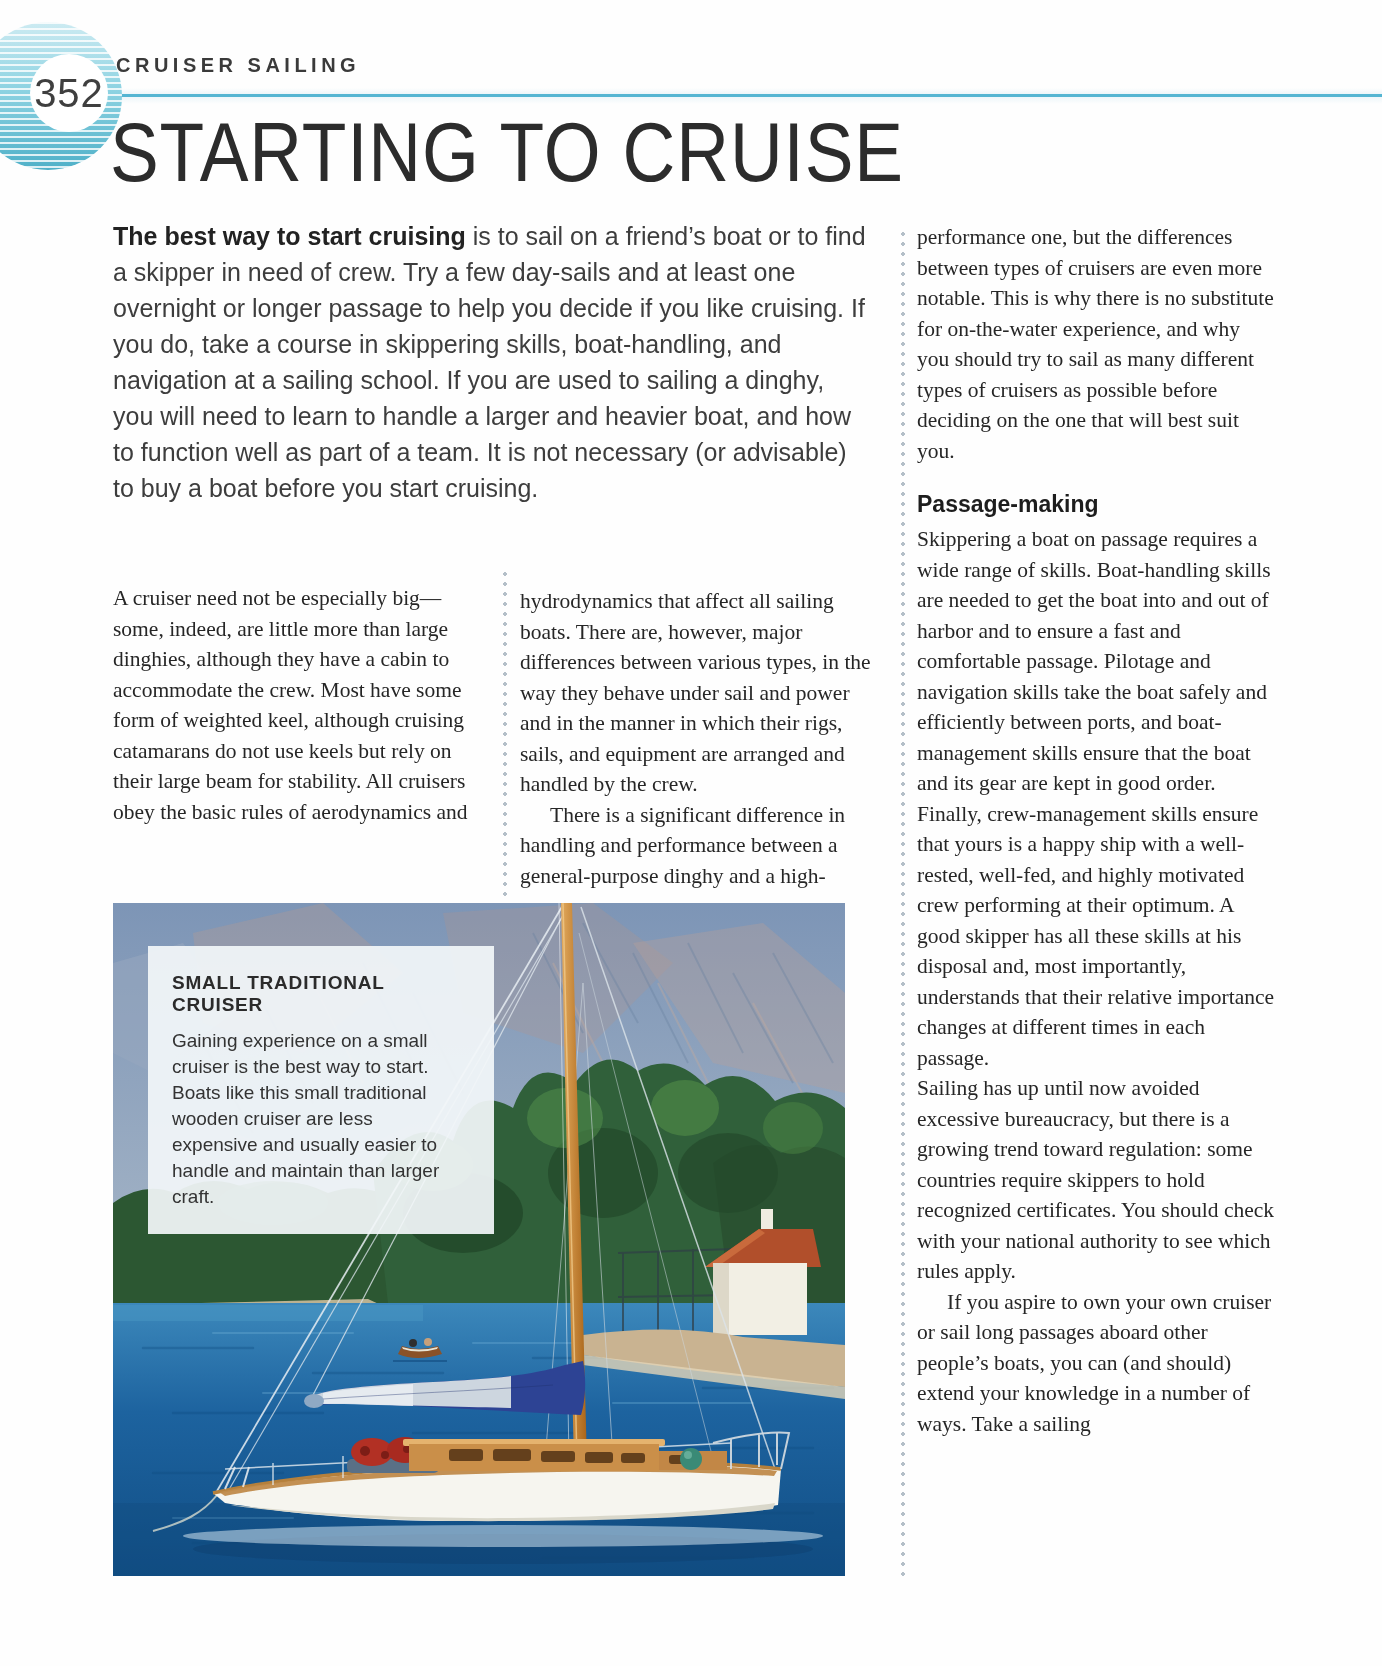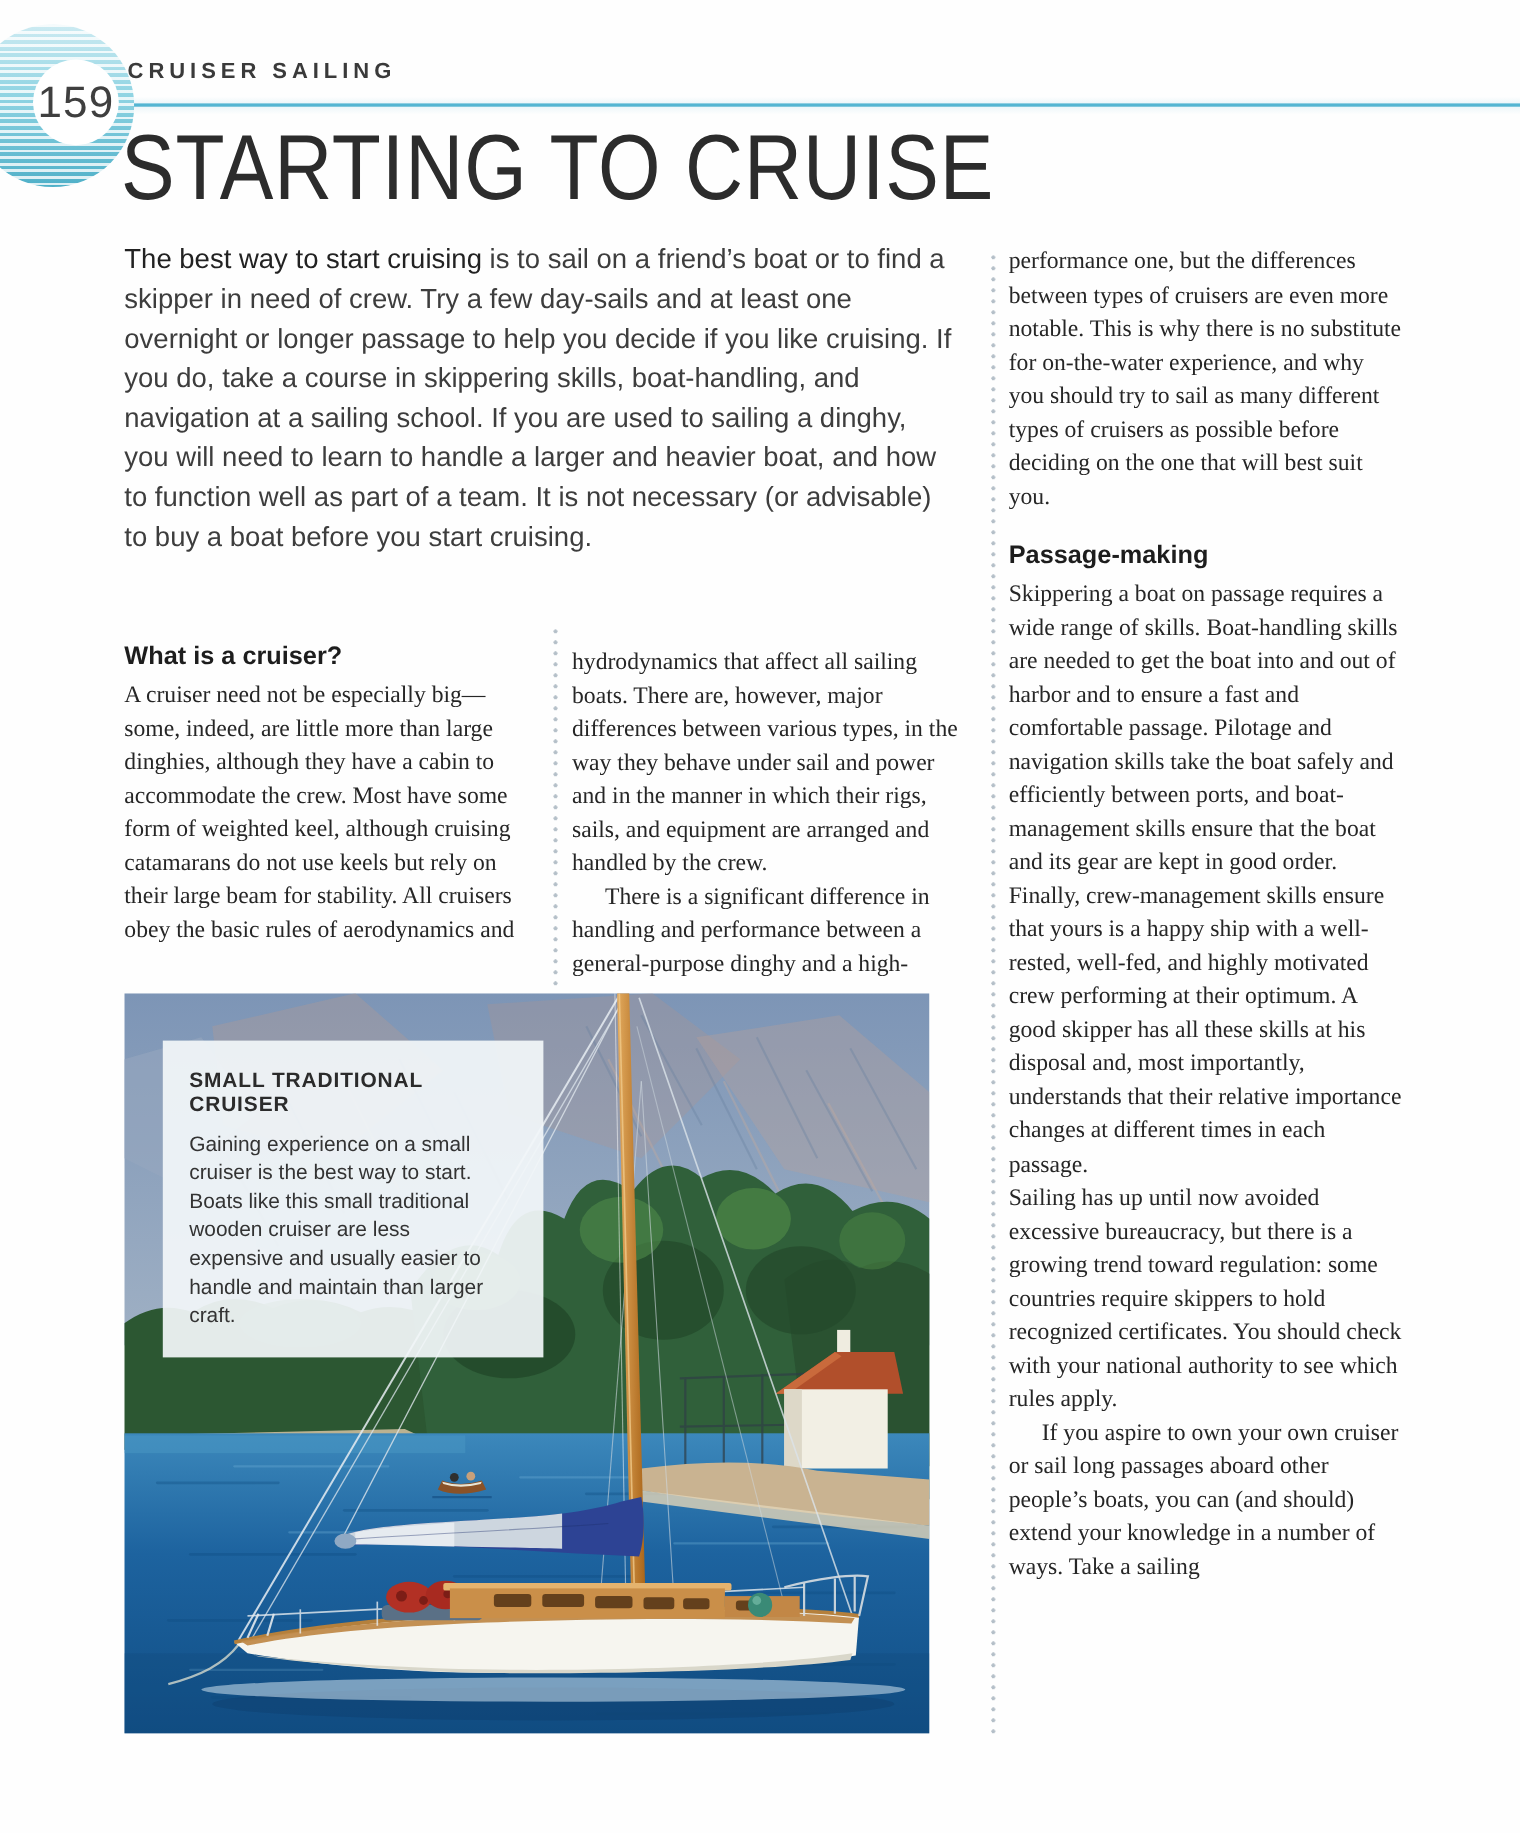--- a/index.html
+++ b/index.html
@@ -30,21 +30,21 @@
   .title {
     position:absolute; left:110px; top:106px; font-size:84px; font-weight:300;
     color:#2c2c2c; white-space:nowrap; line-height:1.1; letter-spacing:1px;
     transform:scaleX(.87); transform-origin:left top;
   }
   
   .intro {
     position:absolute; left:113px; top:218px; width:756px;
     font-size:25px; line-height:36px; color:#3d3d3d;
   }
-  .intro .lead { font-weight:normal; color:#222; }
+  .intro .lead { font-weight:bold; color:#222; }
   
   .col { position:absolute; font-family:"Liberation Serif", serif; }
   .col p { font-size:21.5px; line-height:30.5px; color:#262626; }
   .col p.indent { text-indent:30px; }
   .col h2 {
     font-family:"Liberation Sans", sans-serif; font-size:23px; font-weight:bold;
     color:#1d1d1d; margin:0 0 6px 0;
   }
   .col-1 { left:113px; top:583px; width:360px; }
   .col-2 { left:520px; top:586px; width:360px; }
@@ -71,32 +71,31 @@
 </style>
 </head>
 <body>
 
 <div class="page">
 
   <div class="rule-glow"></div>
   <div class="rule"></div>
   <div class="logo-stripes"></div>
   <div class="logo-circle">
-    <span class="page-num">159</span>
+    <span class="page-num">352</span>
   </div>
   <div class="kicker">CRUISER SAILING</div>
   <h1 class="title">STARTING TO CRUISE</h1>
 
   <p class="intro"><span class="lead">The best way to start cruising</span><span> is to sail on a friend’s boat or to find a skipper in need of crew. Try a few day-sails and at least one overnight or longer passage to help you decide if you like cruising. If you do, take a course in skippering skills, boat-handling, and navigation at a sailing school. If you are used to sailing a dinghy, you will need to learn to handle a larger and heavier boat, and how to function well as part of a team. It is not necessary (or advisable) to buy a boat before you start cruising.</span></p>
 
   <div class="dots dots-1"></div>
   <div class="dots dots-2"></div>
 
   <section class="col col-1">
-    <h2>What is a cruiser?</h2>
     <p>A cruiser need not be especially big—some, indeed, are little more than large dinghies, although they have a cabin to accommodate the crew. Most have some form of weighted keel, although cruising catamarans do not use keels but rely on their large beam for stability. All cruisers obey the basic rules of aerodynamics and</p>
   </section>
 
   <section class="col col-2">
     <p>hydrodynamics that affect all sailing boats. There are, however, major differences between various types, in the way they behave under sail and power and in the manner in which their rigs, sails, and equipment are arranged and handled by the crew.</p>
     <p class="indent">There is a significant difference in handling and performance between a general-purpose dinghy and a high-</p>
   </section>
 
   <section class="col col-3">
     <p>performance one, but the differences between types of cruisers are even more notable. This is why there is no substitute for on-the-water experience, and why you should try to sail as many different types of cruisers as possible before deciding on the one that will best suit you.</p>

